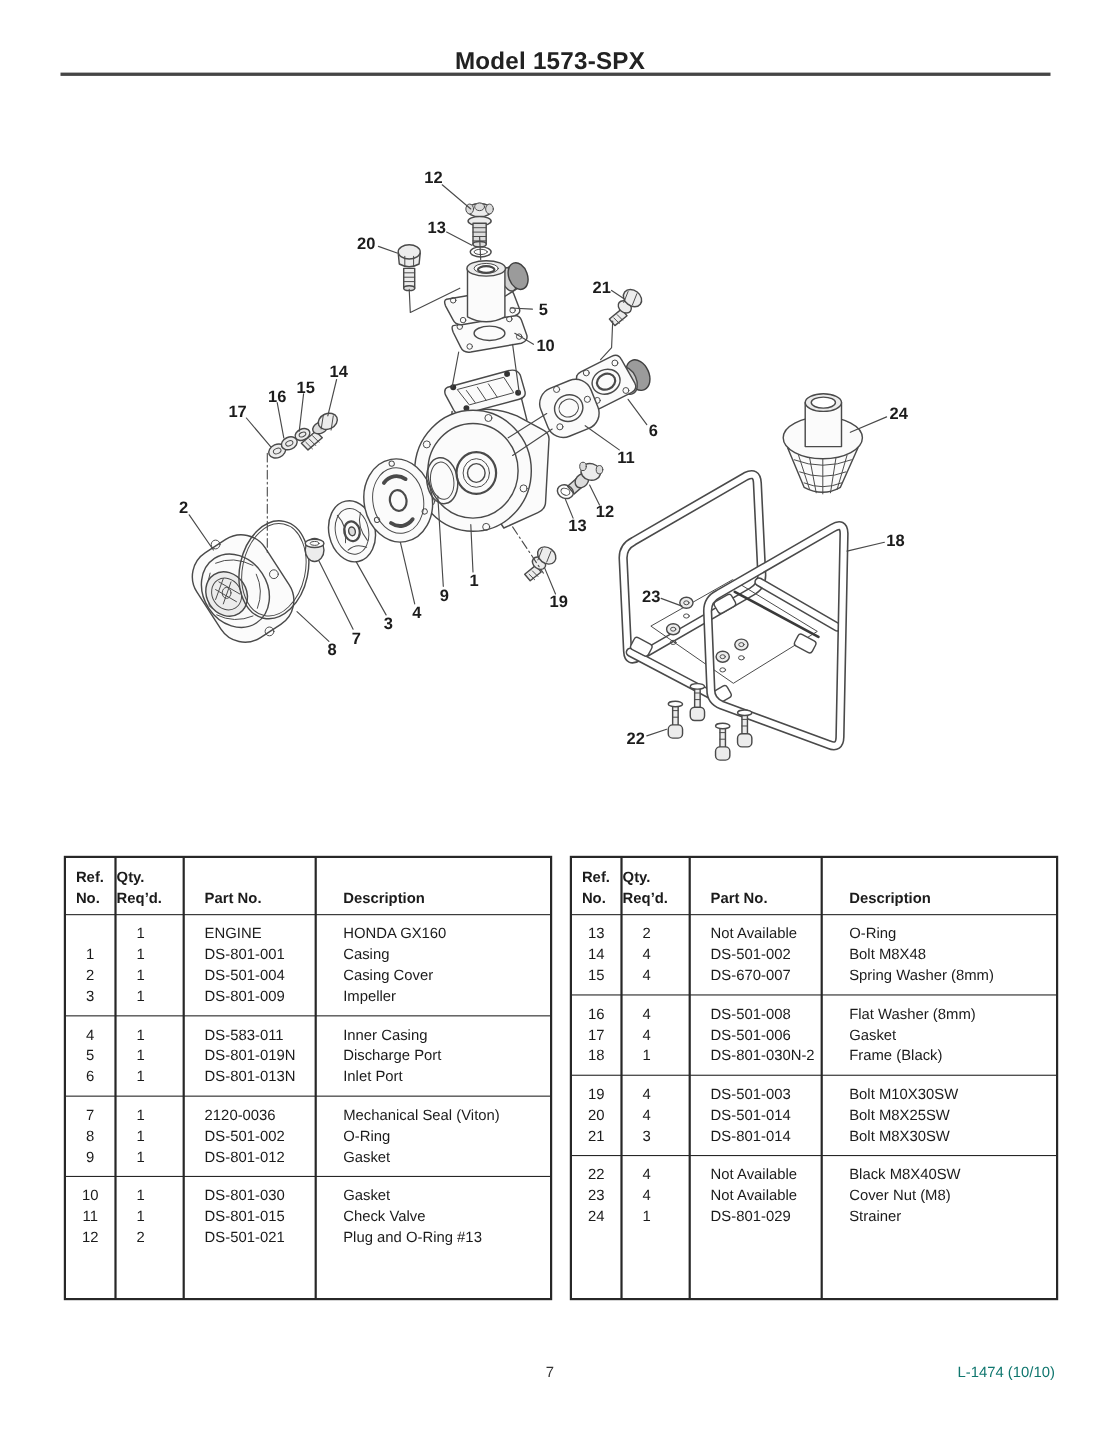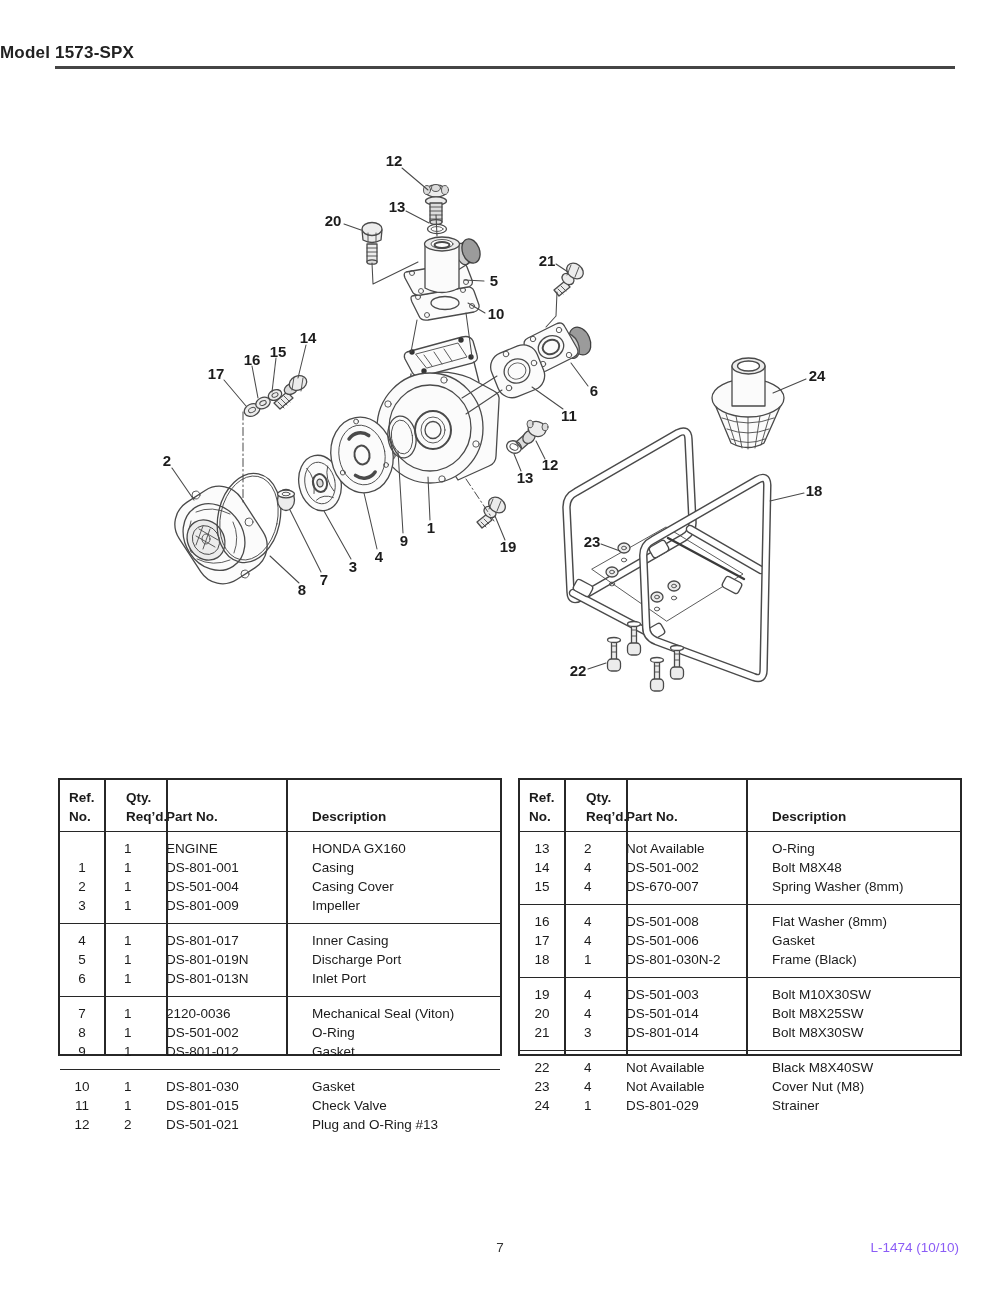--- a/index.html
+++ b/index.html
@@ -1,22 +1,22 @@
 <!DOCTYPE html>
 <html><head>
 <meta charset="utf-8">
 <style>
   html,body { margin:0; padding:0; background:#ffffff; }
   .page {
     position:relative; width:1000px; height:1300px; background:#fff;
     font-family:"Liberation Sans", sans-serif; color:#1b1b1b; overflow:hidden;
   }
   .doc-title {
-    position:absolute; top:43px; left:0; width:1000px; text-align:left;
-    font-size:17px; font-weight:bold; letter-spacing:.2px; color:#222;
+    position:absolute; top:43px; left:0; width:1000px; text-align:center;
+    font-size:22px; font-weight:bold; letter-spacing:.2px; color:#222;
   }
   .title-rule {
     position:absolute; top:66px; left:55px; width:900px; height:3px;
     background:#454545;
   }
   #diagram-svg { position:absolute; left:0; top:0; width:1000px; height:765px; }
   #diagram-svg path, #diagram-svg ellipse, #diagram-svg circle,
   #diagram-svg line, #diagram-svg rect, #diagram-svg polygon, #diagram-svg polyline {
     stroke:#4a4a4a; stroke-width:1.3; fill:none; stroke-linecap:round; stroke-linejoin:round;
   }
@@ -34,49 +34,49 @@
   #diagram-svg .dash { stroke-dasharray:8 3 1.5 3; stroke-width:1; }
   #diagram-svg .dark { stroke:#3a3a3a; stroke-width:2.4; }
   #diagram-svg .tube { stroke:#4a4a4a; stroke-width:8.5; }
   #diagram-svg .tubein { stroke:#ffffff; stroke-width:5.6; }
   #diagram-svg .callout {
     font-family:"Liberation Sans", sans-serif; font-size:15px; font-weight:bold;
     fill:#1c1c1c; stroke:none; text-anchor:middle;
   }
   
   .parts-table {
-    position:absolute; top:778px; width:444px; height:278px;
+    position:absolute; top:778px; width:444px; height:404px;
     border:2px solid #272727; box-sizing:border-box;
     display:flex; flex-direction:column; font-size:13.5px;
   }
   #table-left  { left:58px; }
   #table-right { left:518px; }
   .vsep { position:absolute; top:0; bottom:0; width:1.5px; background:#272727; }
   .vsep.v0 { left:44px; } .vsep.v1 { left:106px; } .vsep.v2 { left:226px; }
   .tgroup { border-top:1.5px solid #272727; padding:7px 0 8px 0; }
   .tgroup.thead { border-top:none; padding:6px 0 5px 0; }
   .tgroup:last-child { flex:1; }
   .trow { display:flex; height:19px; line-height:19px; white-space:nowrap; }
   .thead-row { height:auto; font-weight:bold; }
   .tcell { box-sizing:border-box; overflow:hidden; }
   .col0 { width:44px; text-align:center; }
   .col1 { width:62px; padding-left:20px; }
-  .col2 { width:120px; padding-left:0; }
+  .col2 { width:120px; padding-left:20px; }
   .col3 { flex:1; padding-left:26px; }
   .th { display:flex; flex-direction:column; justify-content:flex-end; height:40px; line-height:19px; }
   .th div { height:19px; }
   .th.col0 { text-align:left; padding-left:9px; }
-  .th.col1 { padding-left:22px; }
+  .th.col1 { padding-left:2px; }
   
   .page-number {
     position:absolute; top:1240px; left:0; width:1000px; text-align:center;
     font-size:13.5px; color:#333;
   }
   .doc-number {
-    position:absolute; top:1240px; right:41px; font-size:13.5px; color:#8b5cf6;
+    position:absolute; top:1240px; right:41px; font-size:13.5px; color:#0f766e;
   }
 </style>
 </head>
 <body>
 
 <div class="page">
 
   <div class="doc-title">Model 1573-SPX</div>
   <div class="title-rule"></div>
 
@@ -470,21 +470,21 @@
           <div class="tcell col0">3</div>
           <div class="tcell col1">1</div>
           <div class="tcell col2">DS-801-009</div>
           <div class="tcell col3">Impeller</div>
         </div>
       </div>
       <div class="tgroup">
         <div class="trow">
           <div class="tcell col0">4</div>
           <div class="tcell col1">1</div>
-          <div class="tcell col2">DS-801-017</div>
+          <div class="tcell col2">DS-583-011</div>
           <div class="tcell col3">Inner Casing</div>
         </div>
         <div class="trow">
           <div class="tcell col0">5</div>
           <div class="tcell col1">1</div>
           <div class="tcell col2">DS-801-019N</div>
           <div class="tcell col3">Discharge Port</div>
         </div>
         <div class="trow">
           <div class="tcell col0">6</div>

